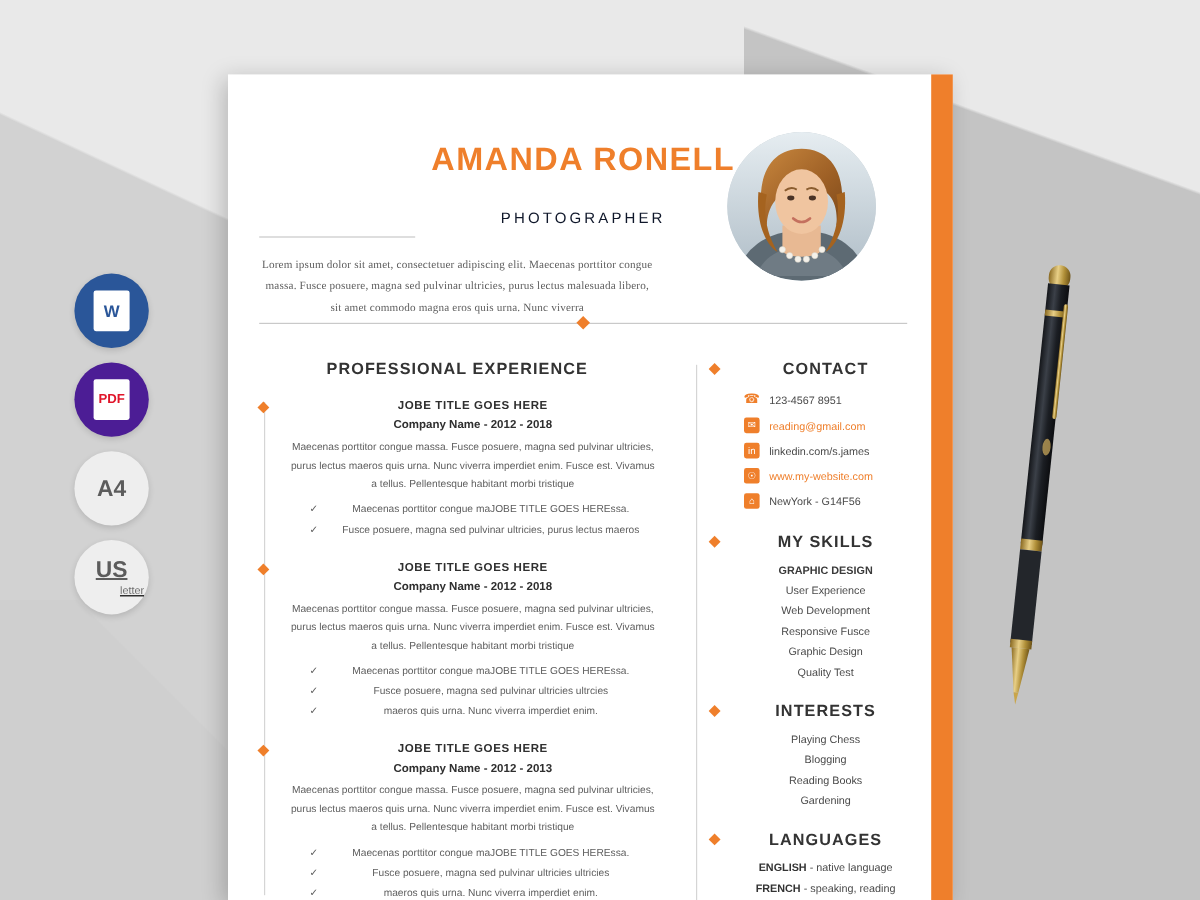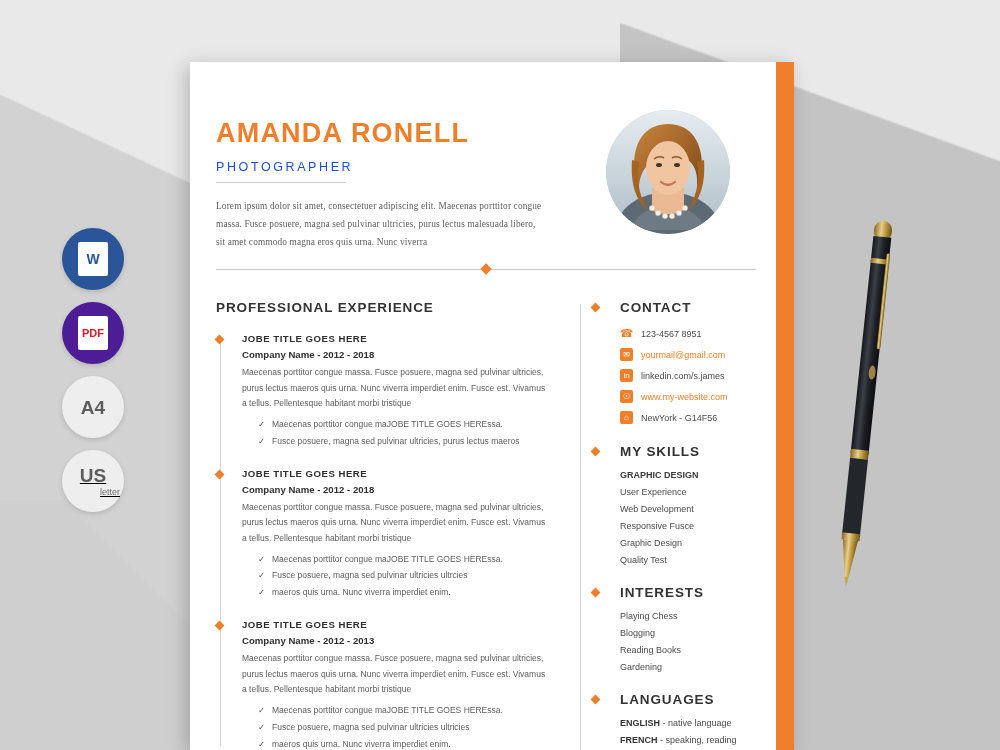--- a/index.html
+++ b/index.html
@@ -56,42 +56,43 @@
     top: 0;
     width: 18px;
     height: 100%;
     background: #ef7f2b;
   }
   #paper-inner {
     position: absolute;
     left: 0; top: 0;
     width: 586px;
     height: 684px;
+    text-align: center;
   }
 
   
   #header {
     position: absolute;
     left: 26px;
     top: 58px;
     width: 540px;
   }
   #name {
     font-size: 27px;
     font-weight: bold;
     letter-spacing: 1.2px;
     color: #ef7f2b;
     margin: 0;
     line-height: 1;
   }
   #role {
-    margin-top: 13px;
+    margin-top: 28px;
     font-size: 12.5px;
     letter-spacing: 2.6px;
-    color: #1d4ed8;
+    color: #0f172a;
   }
   #header-rule {
     margin-top: 8px;
     width: 130px;
     height: 1px;
     background: #c9c9c9;
   }
   #summary {
     margin-top: 14px;
     width: 330px;
@@ -513,21 +514,21 @@
         <div class="r-section">
           <div class="r-diamond"></div>
           <h2 class="section-title">CONTACT</h2>
           <div class="contact-rows">
             <div class="contact-row">
               <span class="c-icon plain">☎</span>
               <span class="c-text">123-4567 8951</span>
             </div>
             <div class="contact-row">
               <span class="c-icon filled">✉</span>
-              <span class="c-text link">yourmail@gmail.com</span>
+              <span class="c-text link">reading@gmail.com</span>
             </div>
             <div class="contact-row">
               <span class="c-icon filled">in</span>
               <span class="c-text">linkedin.com/s.james</span>
             </div>
             <div class="contact-row">
               <span class="c-icon filled">☉</span>
               <span class="c-text link">www.my-website.com</span>
             </div>
             <div class="contact-row">

